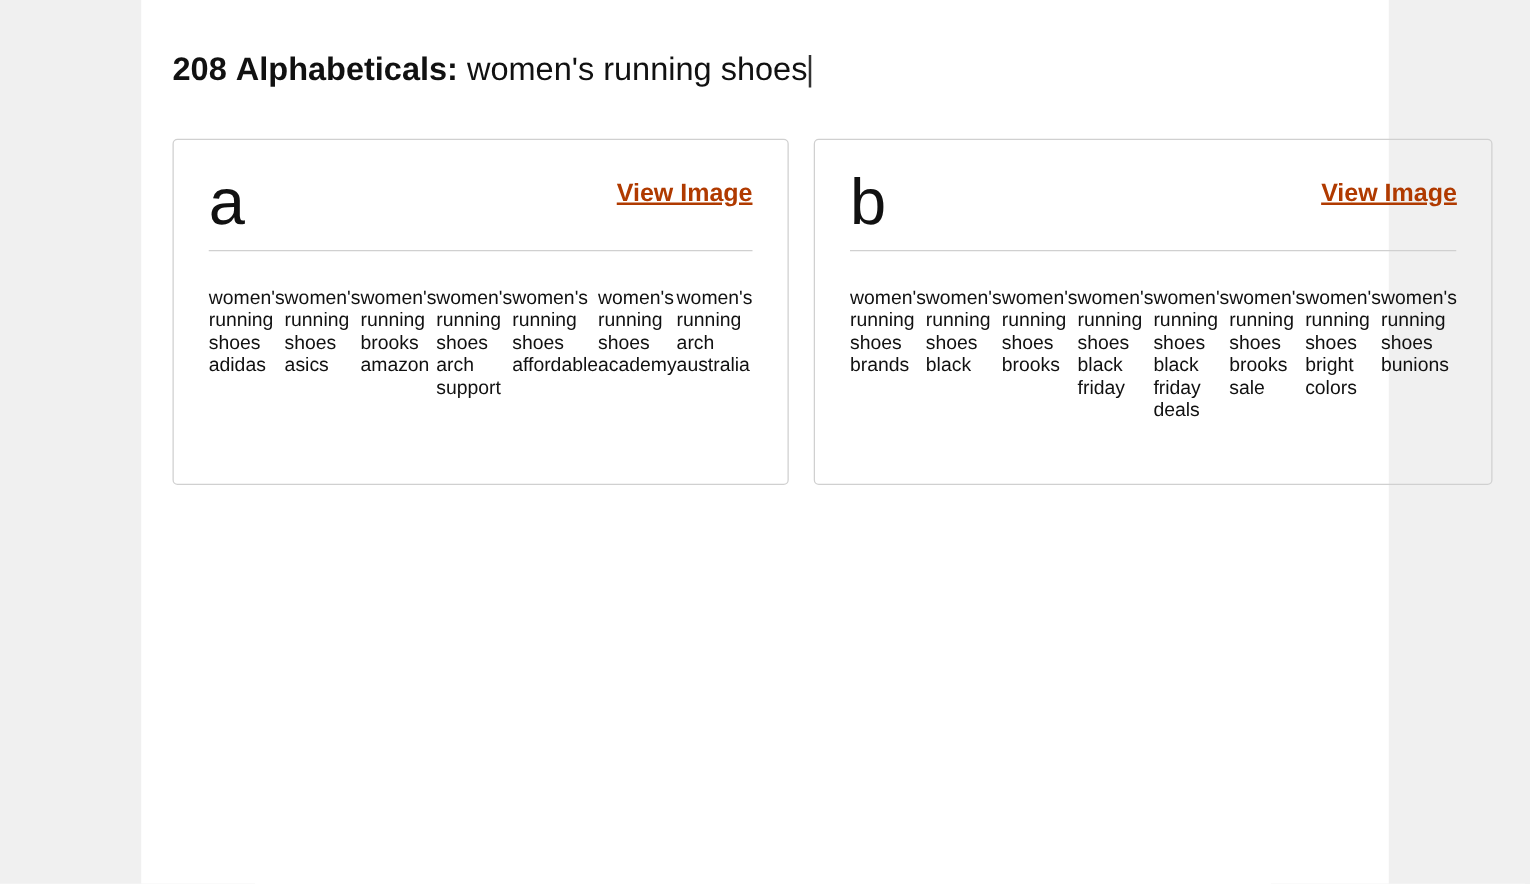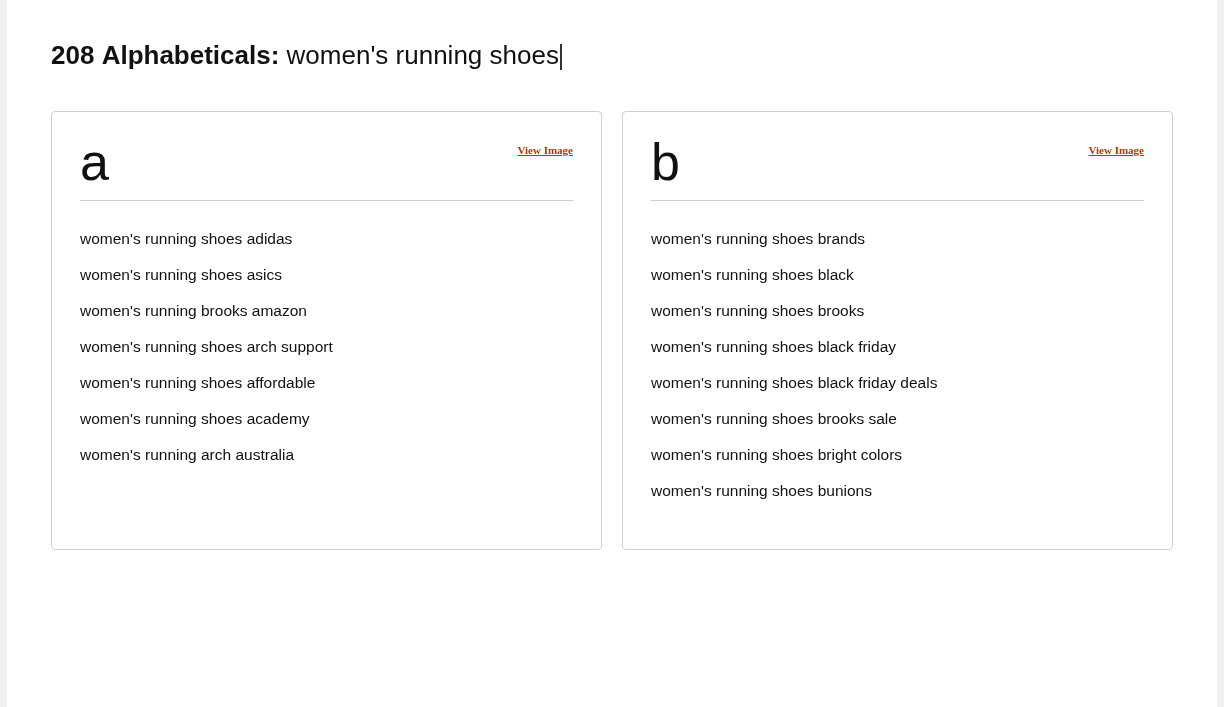--- a/index.html
+++ b/index.html
@@ -12,23 +12,23 @@
       background: #f0f0f0;
       font-family: Arial, sans-serif;
       display: flex;
       justify-content: center;
       align-items: center;
       min-height: 100vh;
     }
 
     .page-container {
       background: #ffffff;
-      width: 1210px;
+      width: 998px;
       min-height: 707px;
-      padding: 40px 44px;
+      padding: 40px 25px;
     }
 
     .page-title {
       font-size: 26px;
       font-weight: normal;
       margin-bottom: 40px;
       color: #111;
     }
 
     .page-title strong {
@@ -67,32 +67,30 @@
 
     .card-letter {
       font-size: 52px;
       font-weight: normal;
       line-height: 1;
       color: #111;
     }
 
     .view-image-link {
       color: #b03a00;
-      font-size: 11px;
+      font-size: 20px;
       text-decoration: underline;
       cursor: pointer;
       font-weight: 600;
       padding-top: 8px;
-      font-family: Liberation Serif, serif;
     }
 
     .keyword-list {
       list-style: none;
       display: flex;
-      flex-direction: column;
       gap: 0px;
     }
 
     .keyword-list li {
       font-size: 15.5px;
       color: #111;
       padding: 9px 0;
       cursor: pointer;
     }
   </style>

